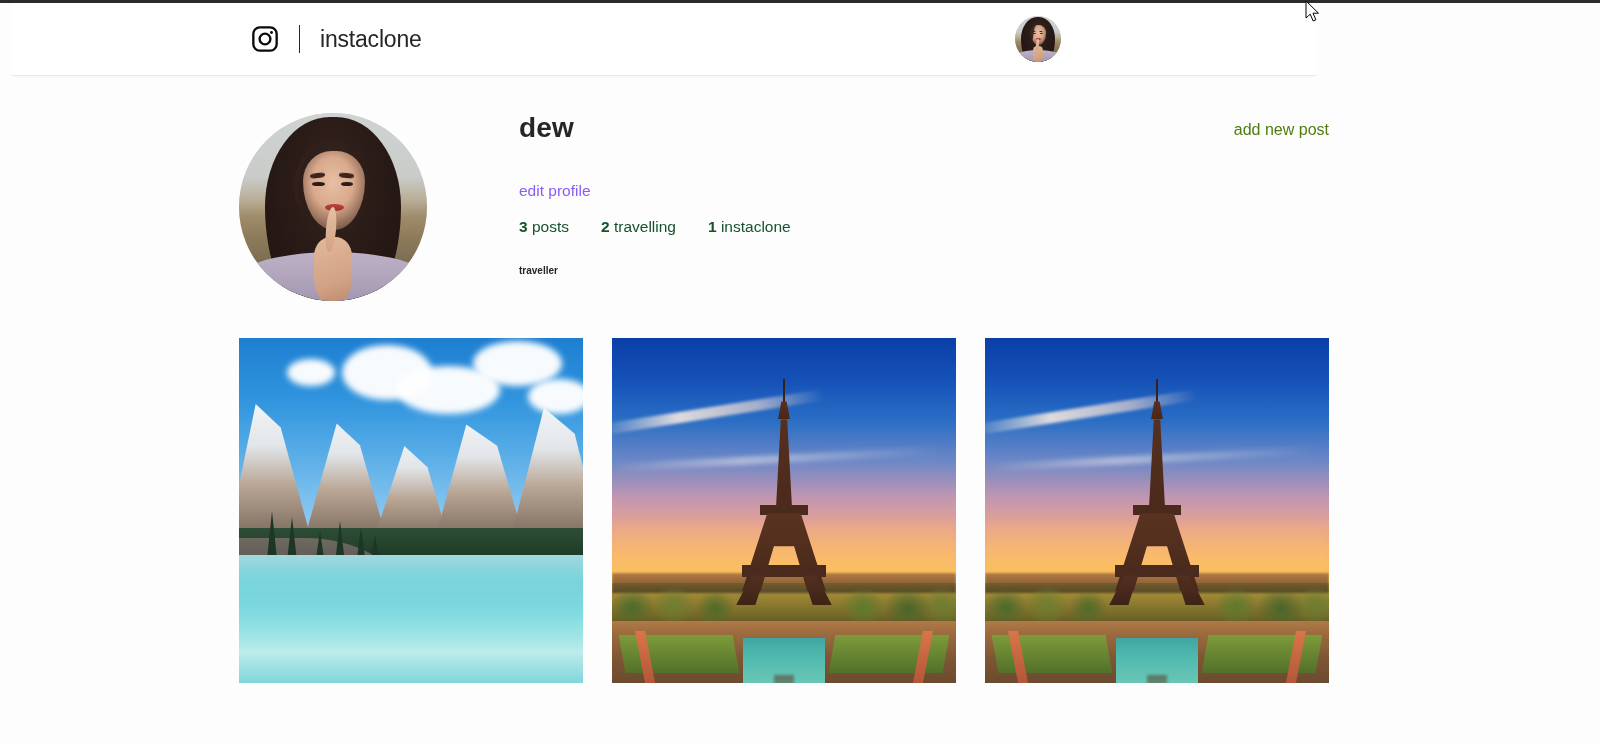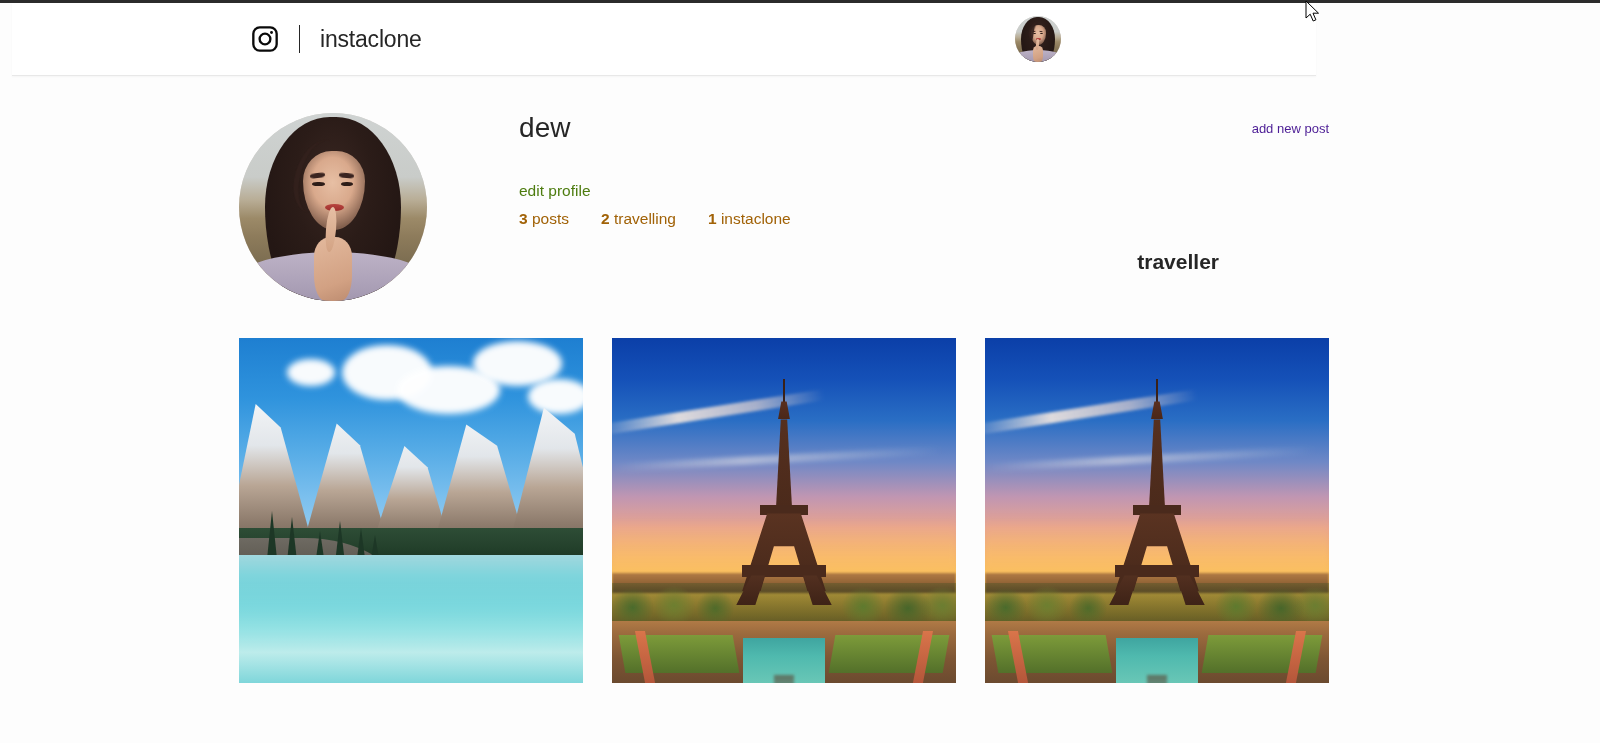--- a/index.html
+++ b/index.html
@@ -165,53 +165,53 @@
     overflow: hidden;
     background: #d8d2cd;
   }
   .profile-info {
     position: absolute;
     left: 280px; top: 0;
     width: 700px;
   }
   .username {
     font-size: 28px;
-    font-weight: 400;
+    font-weight: 700;
     color: #262626;
     line-height: 1.05;
     margin: 0 0 0 0;
     letter-spacing: 0.1px;
   }
   .edit-profile {
     display: block;
     margin-top: 40px;
     font-size: 15.5px;
-    color: #4d7c0f;
+    color: #8b5cf6;
     text-decoration: none;
     line-height: 1.2;
   }
   .stats {
-    margin-top: 9px;
+    margin-top: 17px;
     font-size: 15.5px;
-    color: #a16207;
+    color: #14532d;
     display: flex;
     gap: 32px;
     align-items: flex-end;
   }
   .stats .num { font-weight: 700; }
-  .bio { margin-top: 19px; font-size: 21px; color: #262626; line-height: 1.45; text-align: right; }
+  .bio { margin-top: 28px; font-size: 10px; color: #262626; line-height: 1.45; }
   .bio-name { font-weight: 700; display: block; }
   .bio-text { display: block; }
   .bio-link { display: block; color: #3897f0; text-decoration: none; }
 
   .add-post {
     position: absolute;
     right: 0; top: 8px;
-    font-size: 13px;
-    color: #4c1d95;
+    font-size: 16px;
+    color: #4d7c0f;
     text-decoration: none;
   }
 
   
   .grid {
     position: absolute;
     left: 239px; top: 338px;
     width: 1090px;
     display: grid;
     grid-template-columns: repeat(3, 344px);

